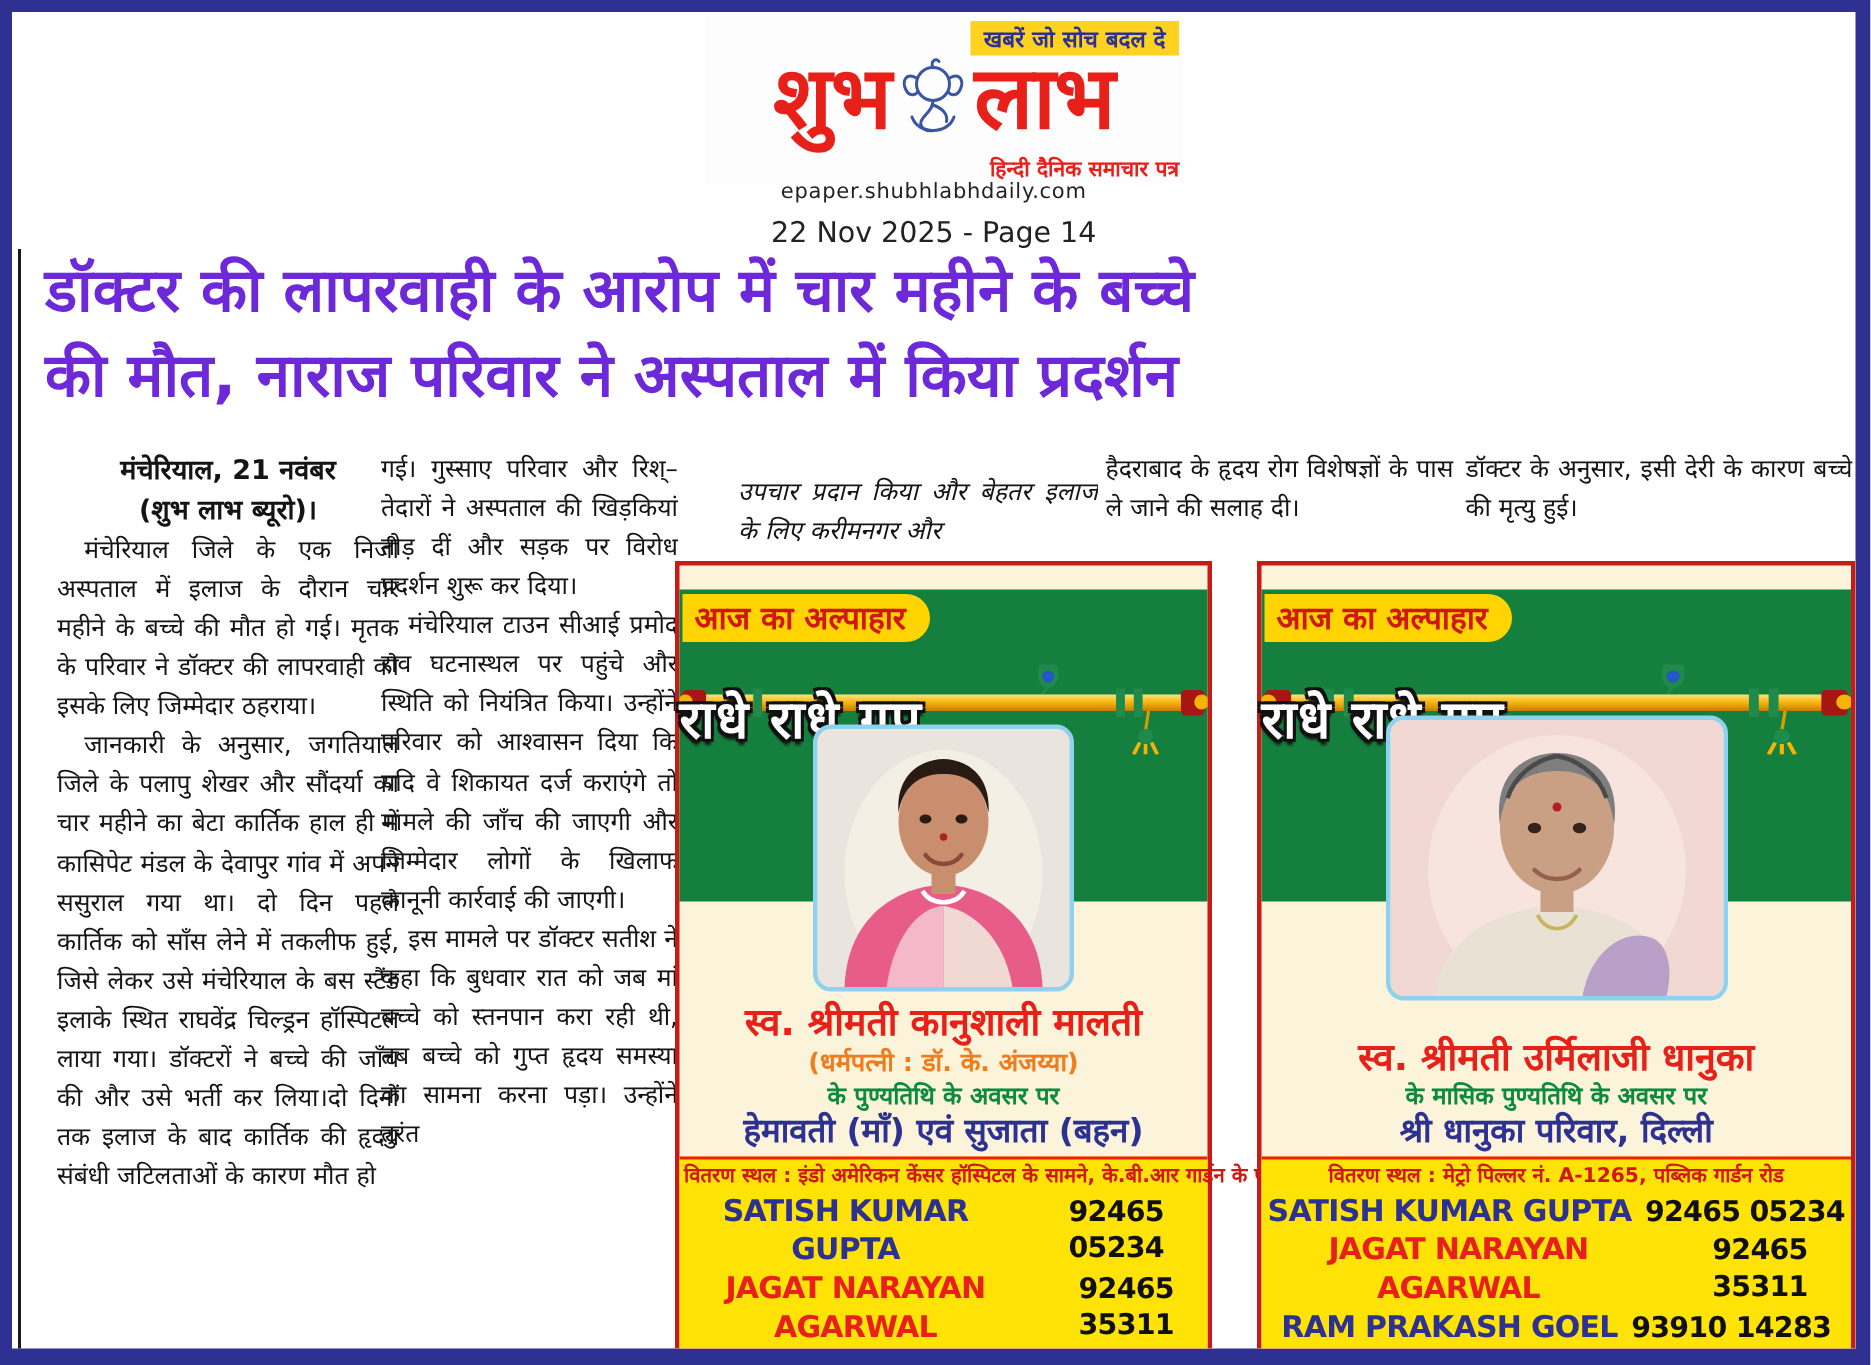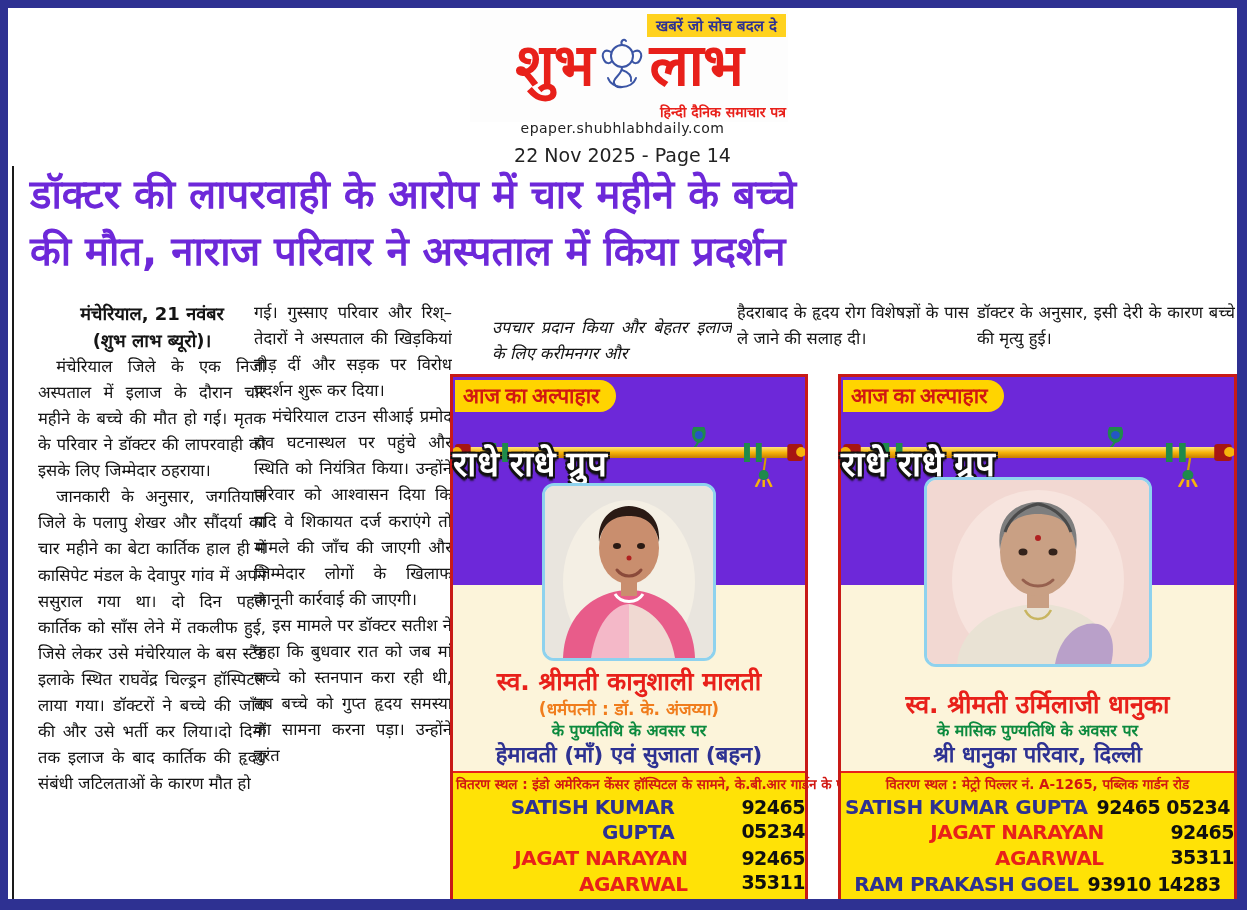--- a/index.html
+++ b/index.html
@@ -35,21 +35,21 @@
   #col2{left:246px;top:292px;width:198px;height:602px;}
   #col3{left:484px;top:307px;width:240px;height:62px;font-style:italic;}
   #col4{left:729px;top:292px;width:232px;height:62px;}
   #col5{left:969px;top:292px;width:258px;height:62px;}
 
   
   .ad{position:absolute;top:366px;height:528px;box-sizing:border-box;
       border:3px solid #c81a17;background:#fcf4da;}
   #ad1{left:442px;width:358px;}
   #ad2{left:830px;width:399px;}
-  .ad-red{position:absolute;left:0;top:0;width:100%;height:208px;background:#6d28d9;font-family:Liberation Serif, serif;}
+  .ad-red{position:absolute;left:0;top:16px;width:100%;height:208px;background:#15803d;}
   .ad-band{position:absolute;left:2px;top:3px;background:#ffd400;color:#d11712;
            font-weight:bold;font-size:21px;padding:1px 16px 3px 8px;
            border-radius:0 16px 16px 0;}
   .flute-wrap{position:absolute;left:0;top:36px;width:100%;height:86px;}
   .flute-svg{position:absolute;left:0;top:14px;width:100%;height:60px;}
   .group-name{position:absolute;left:0;top:26px;width:100%;
               color:#ffffff;font-weight:bold;font-size:35px;letter-spacing:1px;
               text-shadow:-2px -2px 0 #111,2px -2px 0 #111,-2px 2px 0 #111,2px 2px 0 #111,0 4px 2px #111;}
   .ad-photo{position:absolute;left:50%;transform:translateX(-50%);
             border:3px solid #8ed2ee;border-radius:12px;overflow:hidden;background:#eee;}
@@ -60,21 +60,21 @@
           display:flex;flex-direction:column;justify-content:flex-end;
           align-items:center;padding-bottom:5px;box-sizing:border-box;}
   .line-name{color:#e8201a;font-weight:bold;font-size:25px;line-height:1.25;}
   .line-relation{color:#f07d1d;font-weight:bold;font-size:17px;line-height:1.3;}
   .line-occasion{color:#0c8a3e;font-weight:bold;font-size:16px;line-height:1.35;}
   .line-family{color:#2d3192;font-weight:bold;font-size:22px;line-height:1.3;}
   .ad-yellow{position:absolute;left:0;bottom:0;width:100%;height:128px;background:#ffe206;
              border-top:2px solid #e8201a;box-sizing:border-box;text-align:center;}
   .dist-line{color:#d11712;font-weight:bold;font-size:13.5px;line-height:1.4;
              padding:2px 3px 1px;white-space:nowrap;}
-  .contact-row{display:flex;justify-content:center;align-items:baseline;gap:9px;line-height:1.28;text-align:right;}
+  .contact-row{display:flex;justify-content:center;align-items:baseline;gap:9px;line-height:1.28;}
   .contact-name{font-weight:bold;font-size:20px;letter-spacing:-0.5px;}
   .contact-name.blue{color:#2d3192;}
   .contact-name.red{color:#e8201a;}
   .contact-phone{font-weight:bold;font-size:19px;color:#101010;letter-spacing:-0.5px;}
 </style>
 </head>
 <body>
 
 <div class="page">
 

